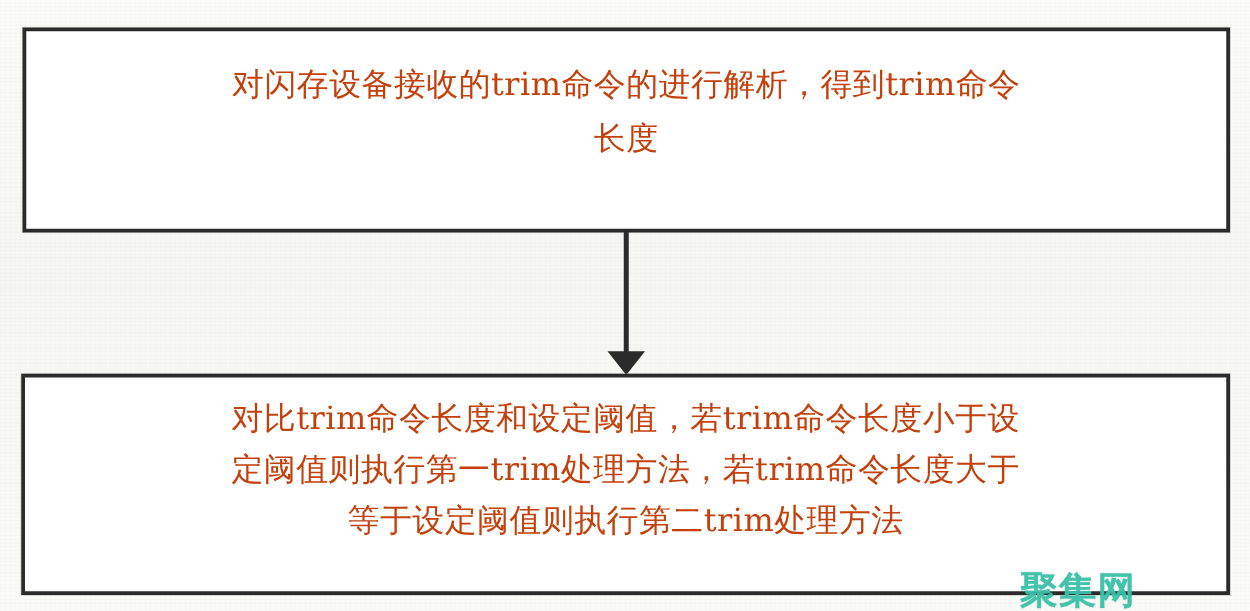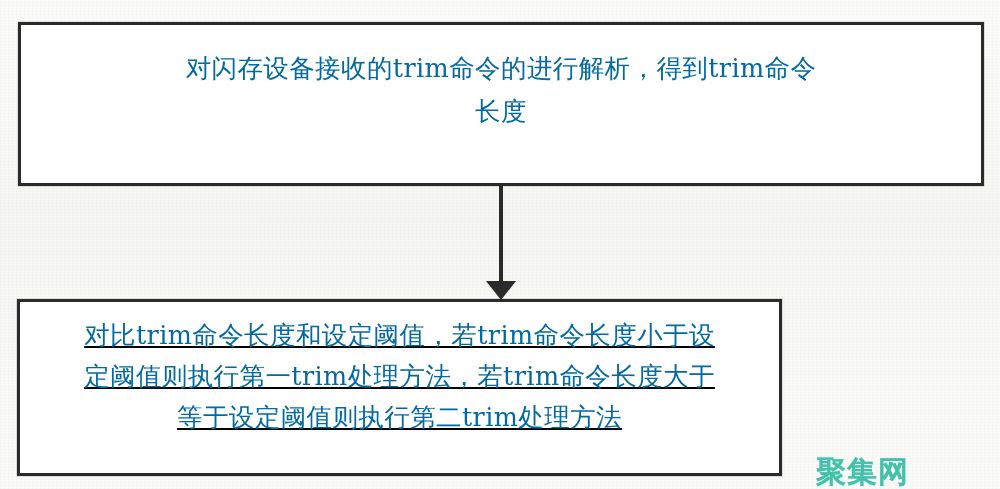--- a/index.html
+++ b/index.html
@@ -46,21 +46,21 @@
     border: 3px solid #2b2b2b;
     display: flex;
     align-items: center;
     justify-content: center;
     box-shadow: 0 0 0 0.5px rgba(40,40,40,0.25);
   }
 
   .node-text {
     width: 100%;
     text-align: center;
-    color: #0369a1;
+    color: #c2410c;
     font-family: "DejaVu Serif", "Liberation Serif", serif;
     font-size: 25.5px;
     line-height: 43px;
     letter-spacing: 0.4px;
     padding: 0 2px;
     box-sizing: border-box;
     white-space: pre-line;
     word-break: break-all;
     -webkit-font-smoothing: none;
   }
@@ -73,23 +73,22 @@
     height: 164px;
   }
   #node-parse .node-text {
     padding-bottom: 28px;
   }
 
   
   #node-compare {
     left: 17px;
     top: 299px;
-    width: 765px;
+    width: 967px;
     height: 177px;
-    text-decoration: underline;
   }
   #node-compare .node-text {
     padding-bottom: 22px;
     line-height: 41px;
   }
 
   
   .connector {
     position: absolute;
     left: 0;

